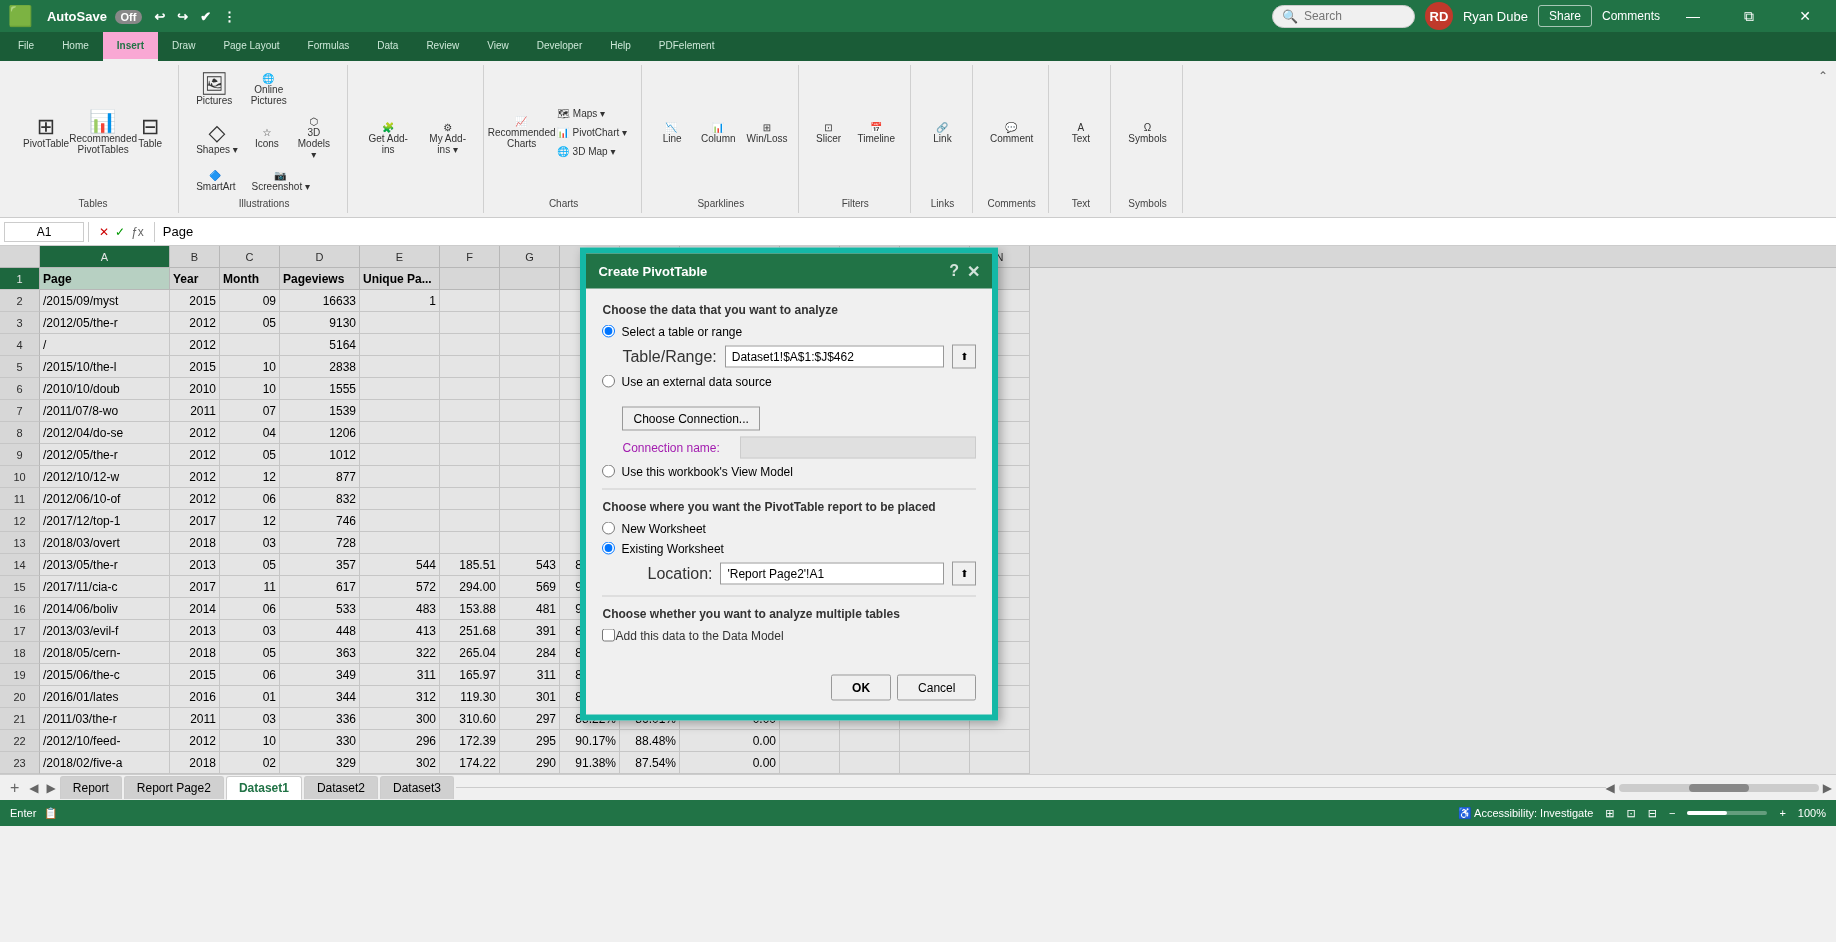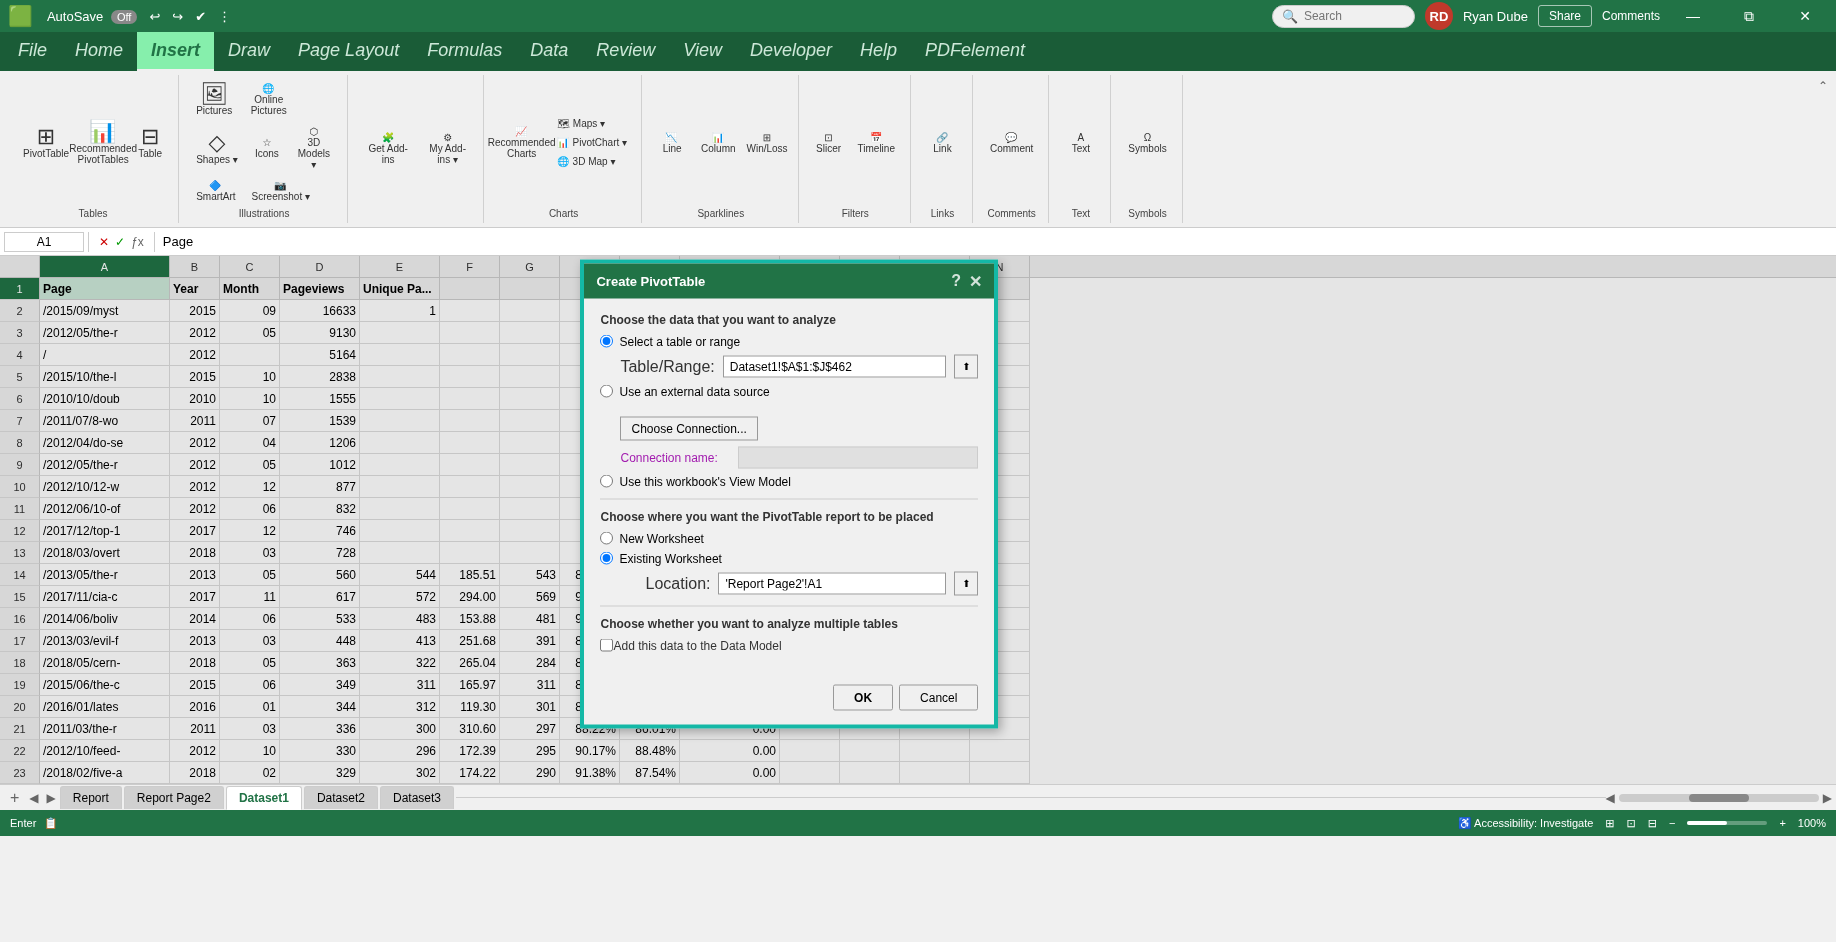--- a/index.html
+++ b/index.html
@@ -15,27 +15,27 @@
       justify-content: space-between;
       padding: 0 8px;
     }
     .title-bar-left { display: flex; align-items: center; gap: 6px; }
     .title-bar-center { flex: 1; text-align: center; font-size: 13px; }
     .title-bar-right { display: flex; align-items: center; gap: 10px; }
     .title-bar-btn { width: 46px; height: 32px; display: flex; align-items: center; justify-content: center; cursor: pointer; font-size: 14px; }
 
     
     .qat { display: flex; align-items: center; gap: 4px; }
-    .qat-btn { color: white; padding: 2px 4px; cursor: pointer; font-size: 13px; border-radius: 2px; }
+    .qat-btn { color: white; padding: 2px 4px; cursor: pointer; font-size: 13px; border-radius: 2px; font-weight: bold; }
 
     
     .ribbon { background: #217346; }
     .ribbon-tabs { display: flex; background: #1a5c37; padding: 0 4px; }
-    .ribbon-tab { padding: 8px 14px; color: #cde8d8; cursor: pointer; font-size: 18px; border-bottom: 2px solid transparent; font-style: italic; }
-    .ribbon-tab.active { background: #86efac; color: #217346; border-bottom: 2px solid #f0f0f0; font-weight: 600; }
+    .ribbon-tab { padding: 8px 14px; color: #cde8d8; cursor: pointer; font-size: 10px; border-bottom: 2px solid transparent; }
+    .ribbon-tab.active { background: #f9a8d4; color: #217346; border-bottom: 2px solid #f0f0f0; font-weight: 600; }
     .ribbon-content { background: #f0f0f0; padding: 4px 8px; display: flex; gap: 2px; align-items: stretch; min-height: 88px; border-bottom: 1px solid #ccc; }
     .ribbon-group { display: flex; flex-direction: column; align-items: center; padding: 4px 8px; border-right: 1px solid #d0d0d0; min-width: 60px; }
     .ribbon-group-buttons { display: flex; gap: 2px; flex: 1; align-items: center; }
     .ribbon-group-label { font-size: 10px; color: #444; margin-top: 2px; }
     .ribbon-btn { display: flex; flex-direction: column; align-items: center; padding: 3px 6px; cursor: pointer; border-radius: 3px; border: 1px solid transparent; font-size: 10px; color: #333; min-width: 40px; }
     .ribbon-btn-icon { font-size: 22px; line-height: 1; }
     .ribbon-btn-small { flex-direction: row; gap: 3px; min-width: auto; padding: 2px 5px; }
 
     
     .formula-bar { display: flex; align-items: center; background: white; border-bottom: 1px solid #ccc; height: 28px; padding: 0 4px; gap: 4px; }
@@ -72,21 +72,21 @@
     
     .dialog-overlay { position: absolute; top: 0; left: 0; right: 0; bottom: 0; background: rgba(0,0,0,0.1); z-index: 100; }
 
     
     .dialog {
       position: absolute;
       top: 50%;
       left: 50%;
       transform: translate(-50%, -60%);
       background: #f0f0f0;
-      border: 4px solid #14b8a6;
+      border: 6px solid #14b8a6;
       box-shadow: 3px 3px 10px rgba(0,0,0,0.3);
       width: 418px;
       z-index: 101;
     }
     .dialog-title-bar {
       background: #217346;
       color: white;
       padding: 8px 12px;
       display: flex;
       align-items: center;
@@ -630,21 +630,21 @@
         <div class="cell w-col-j num">0.00</div>
         <div class="cell w-col-k"></div>
         <div class="cell w-col-l"></div>
         <div class="cell w-col-m"></div>
         <div class="cell w-col-n"></div>
       </div>
       <div class="grid-row">
         <div class="cell w-col-a">/2013/05/the-r</div>
         <div class="cell w-col-b num">2013</div>
         <div class="cell w-col-c num">05</div>
-        <div class="cell w-col-d num">560</div>
+        <div class="cell w-col-d num">357</div>
         <div class="cell w-col-e num">544</div>
         <div class="cell w-col-f num">185.51</div>
         <div class="cell w-col-g num">543</div>
         <div class="cell w-col-h num">83.24%</div>
         <div class="cell w-col-i num">82.25%</div>
         <div class="cell w-col-j num">0.00</div>
         <div class="cell w-col-k"></div>
         <div class="cell w-col-l"></div>
         <div class="cell w-col-m"></div>
         <div class="cell w-col-n"></div>

